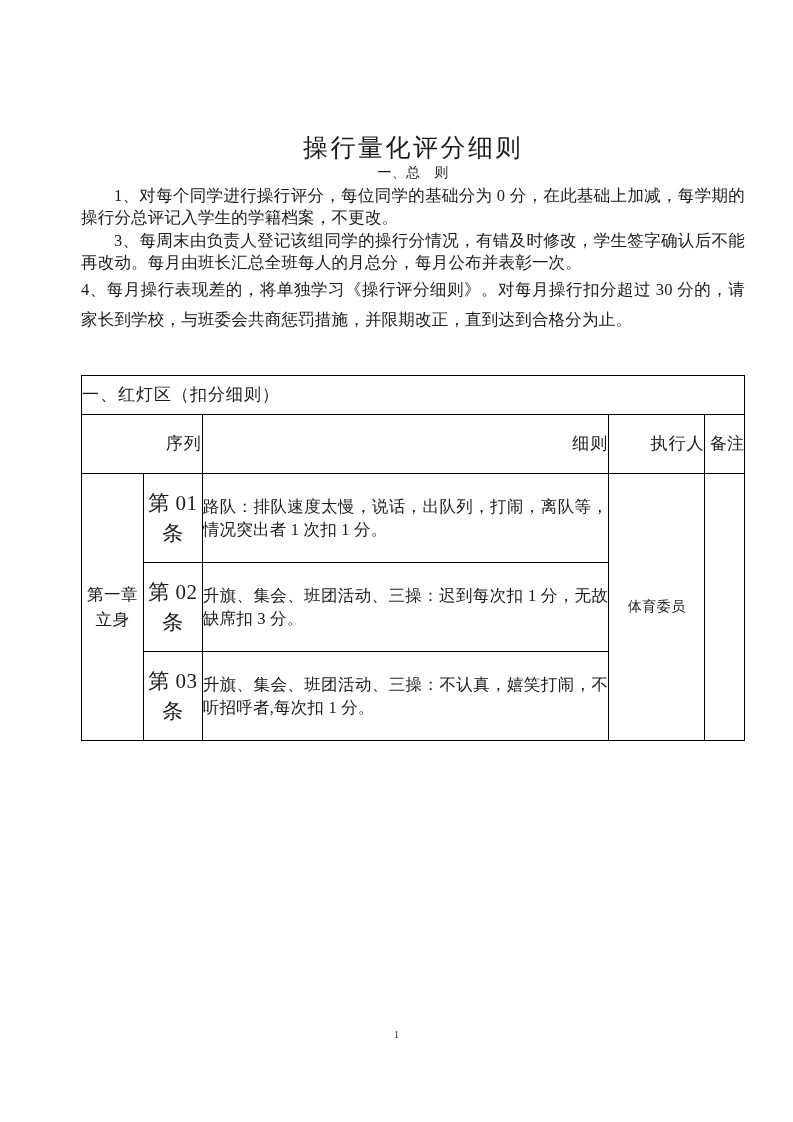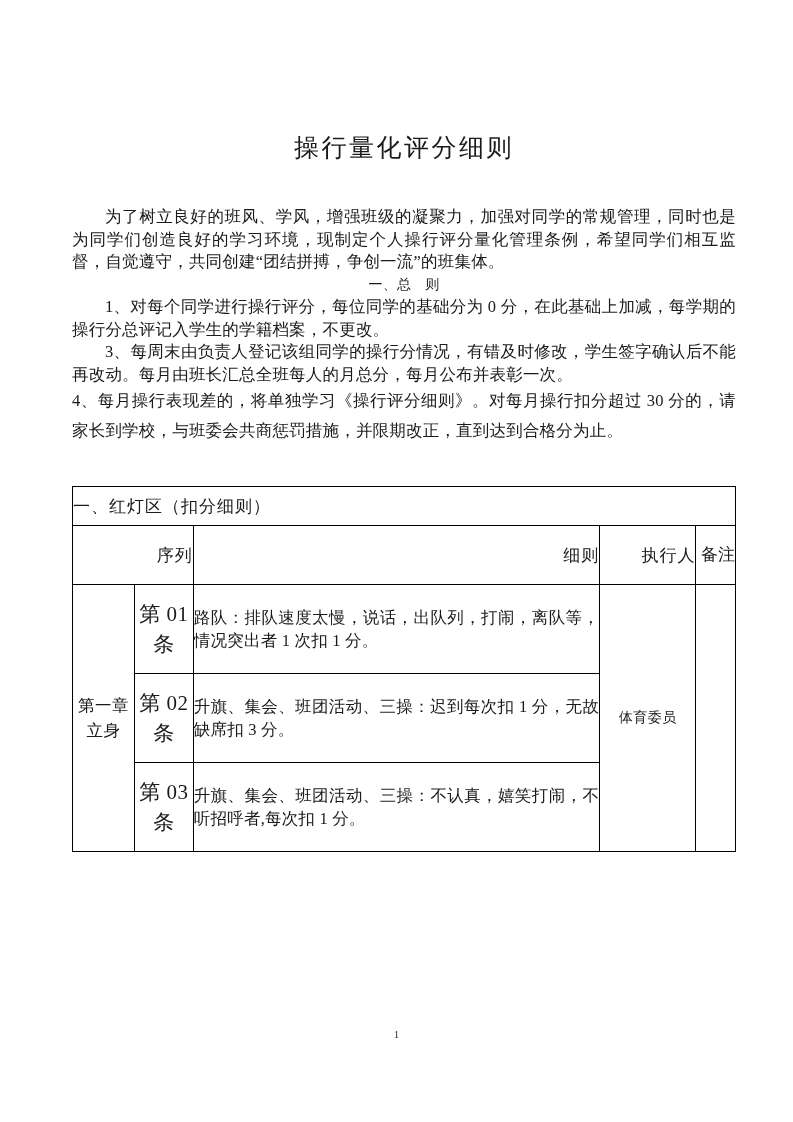--- a/index.html
+++ b/index.html
@@ -14,21 +14,21 @@
   #page {
     position: relative;
     width: 793px;
     height: 1122px;
     background: #ffffff;
     overflow: hidden;
     box-sizing: border-box;
   }
   #content {
     position: absolute;
-    left: 72px;
+    left: 81px;
     top: 0;
     width: 664px;
   }
 
   
   .doc-title {
     text-align: center;
     font-size: 25px;
     line-height: 1.2;
     letter-spacing: 2.5px;
@@ -139,21 +139,20 @@
   }
 </style>
 </head>
 <body>
 
 <div id="page">
   <div id="content">
 
     <h1 class="doc-title">操行量化评分细则</h1>
 
-    <p class="para first">为了树立良好的班风、学风，增强班级的凝聚力，加强对同学的常规管理，同时也是为同学们创造良好的学习环境，现制定个人操行评分量化管理条例，希望同学们相互监督，自觉遵守，共同创建“团结拼搏，争创一流”的班集体。</p>
 
     <p class="section-heading">一、总　则</p>
 
     <p class="para">1、对每个同学进行操行评分，每位同学的基础分为 0 分，在此基础上加减，每学期的操行分总评记入学生的学籍档案，不更改。</p>
     <p class="para">3、每周末由负责人登记该组同学的操行分情况，有错及时修改，学生签字确认后不能再改动。每月由班长汇总全班每人的月总分，每月公布并表彰一次。</p>
     <p class="para wide">4、每月操行表现差的，将单独学习《操行评分细则》。对每月操行扣分超过 30 分的，请家长到学校，与班委会共商惩罚措施，并限期改正，直到达到合格分为止。</p>
 
     <table class="rules-table">
       <colgroup>
         <col style="width:58px">

